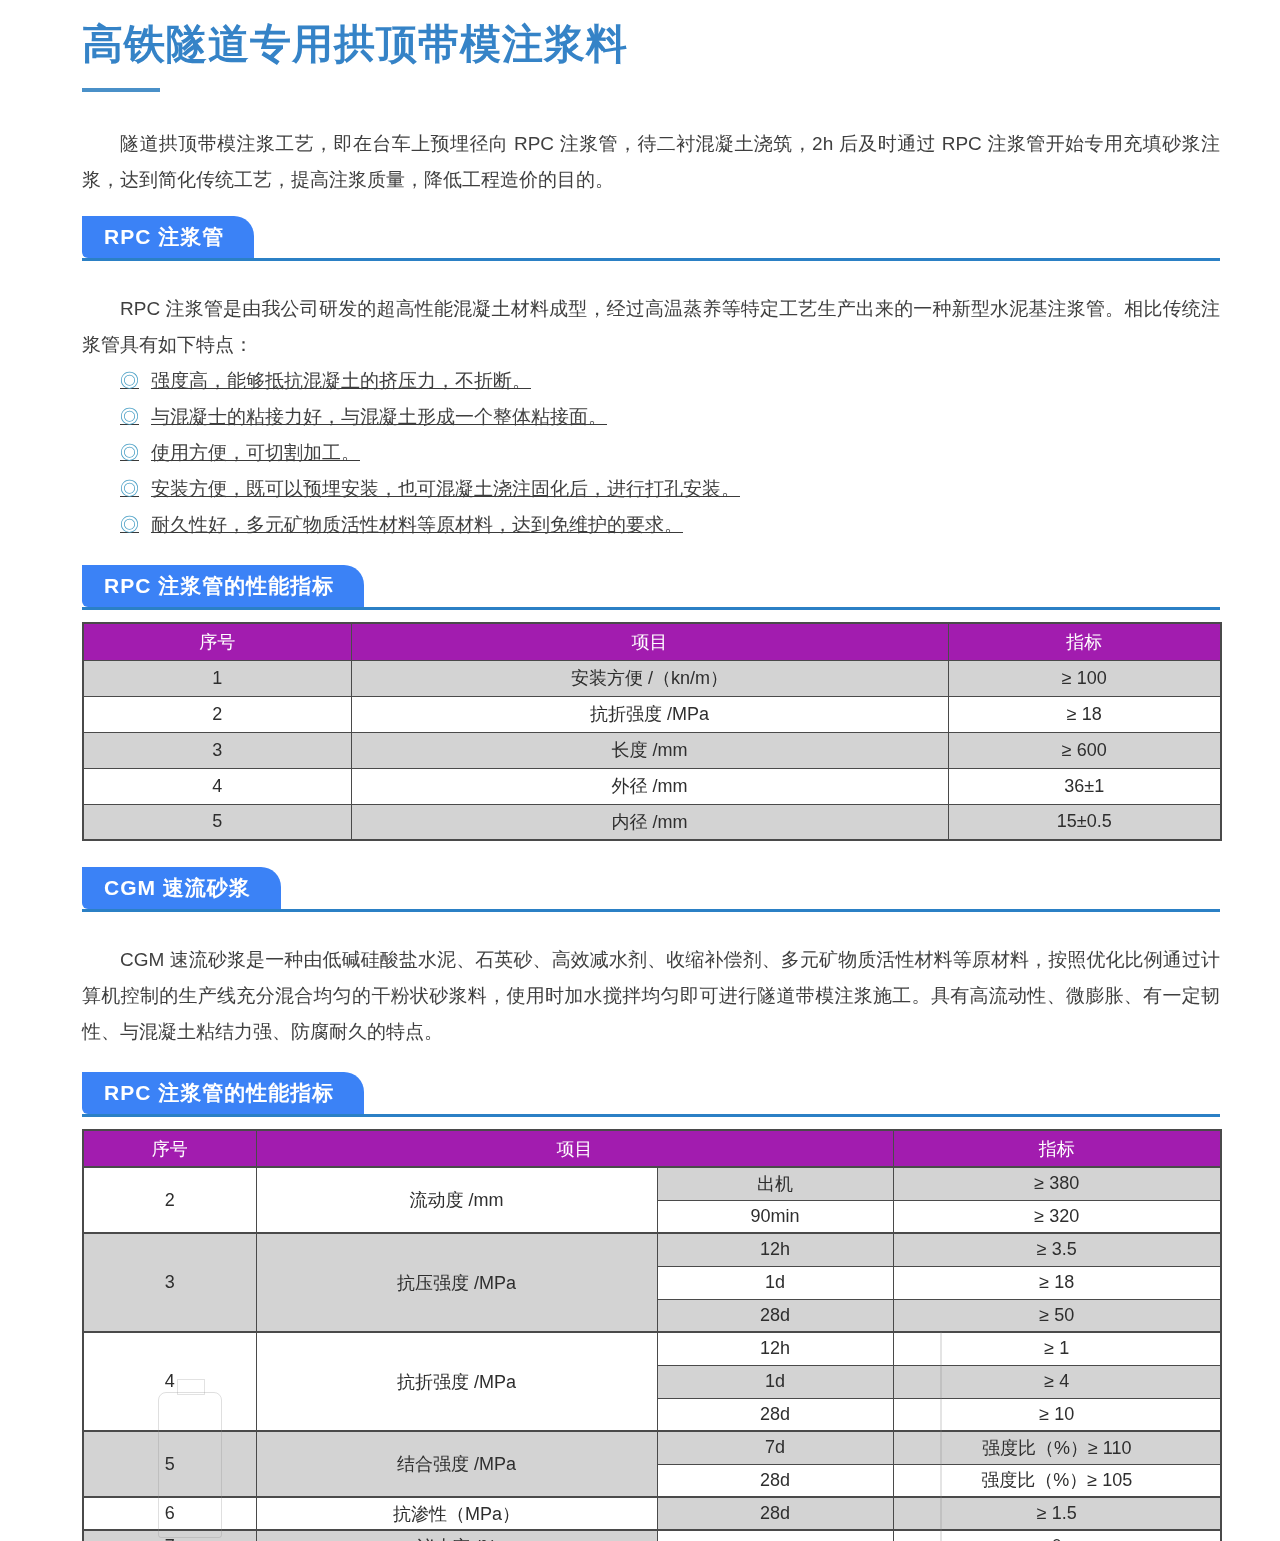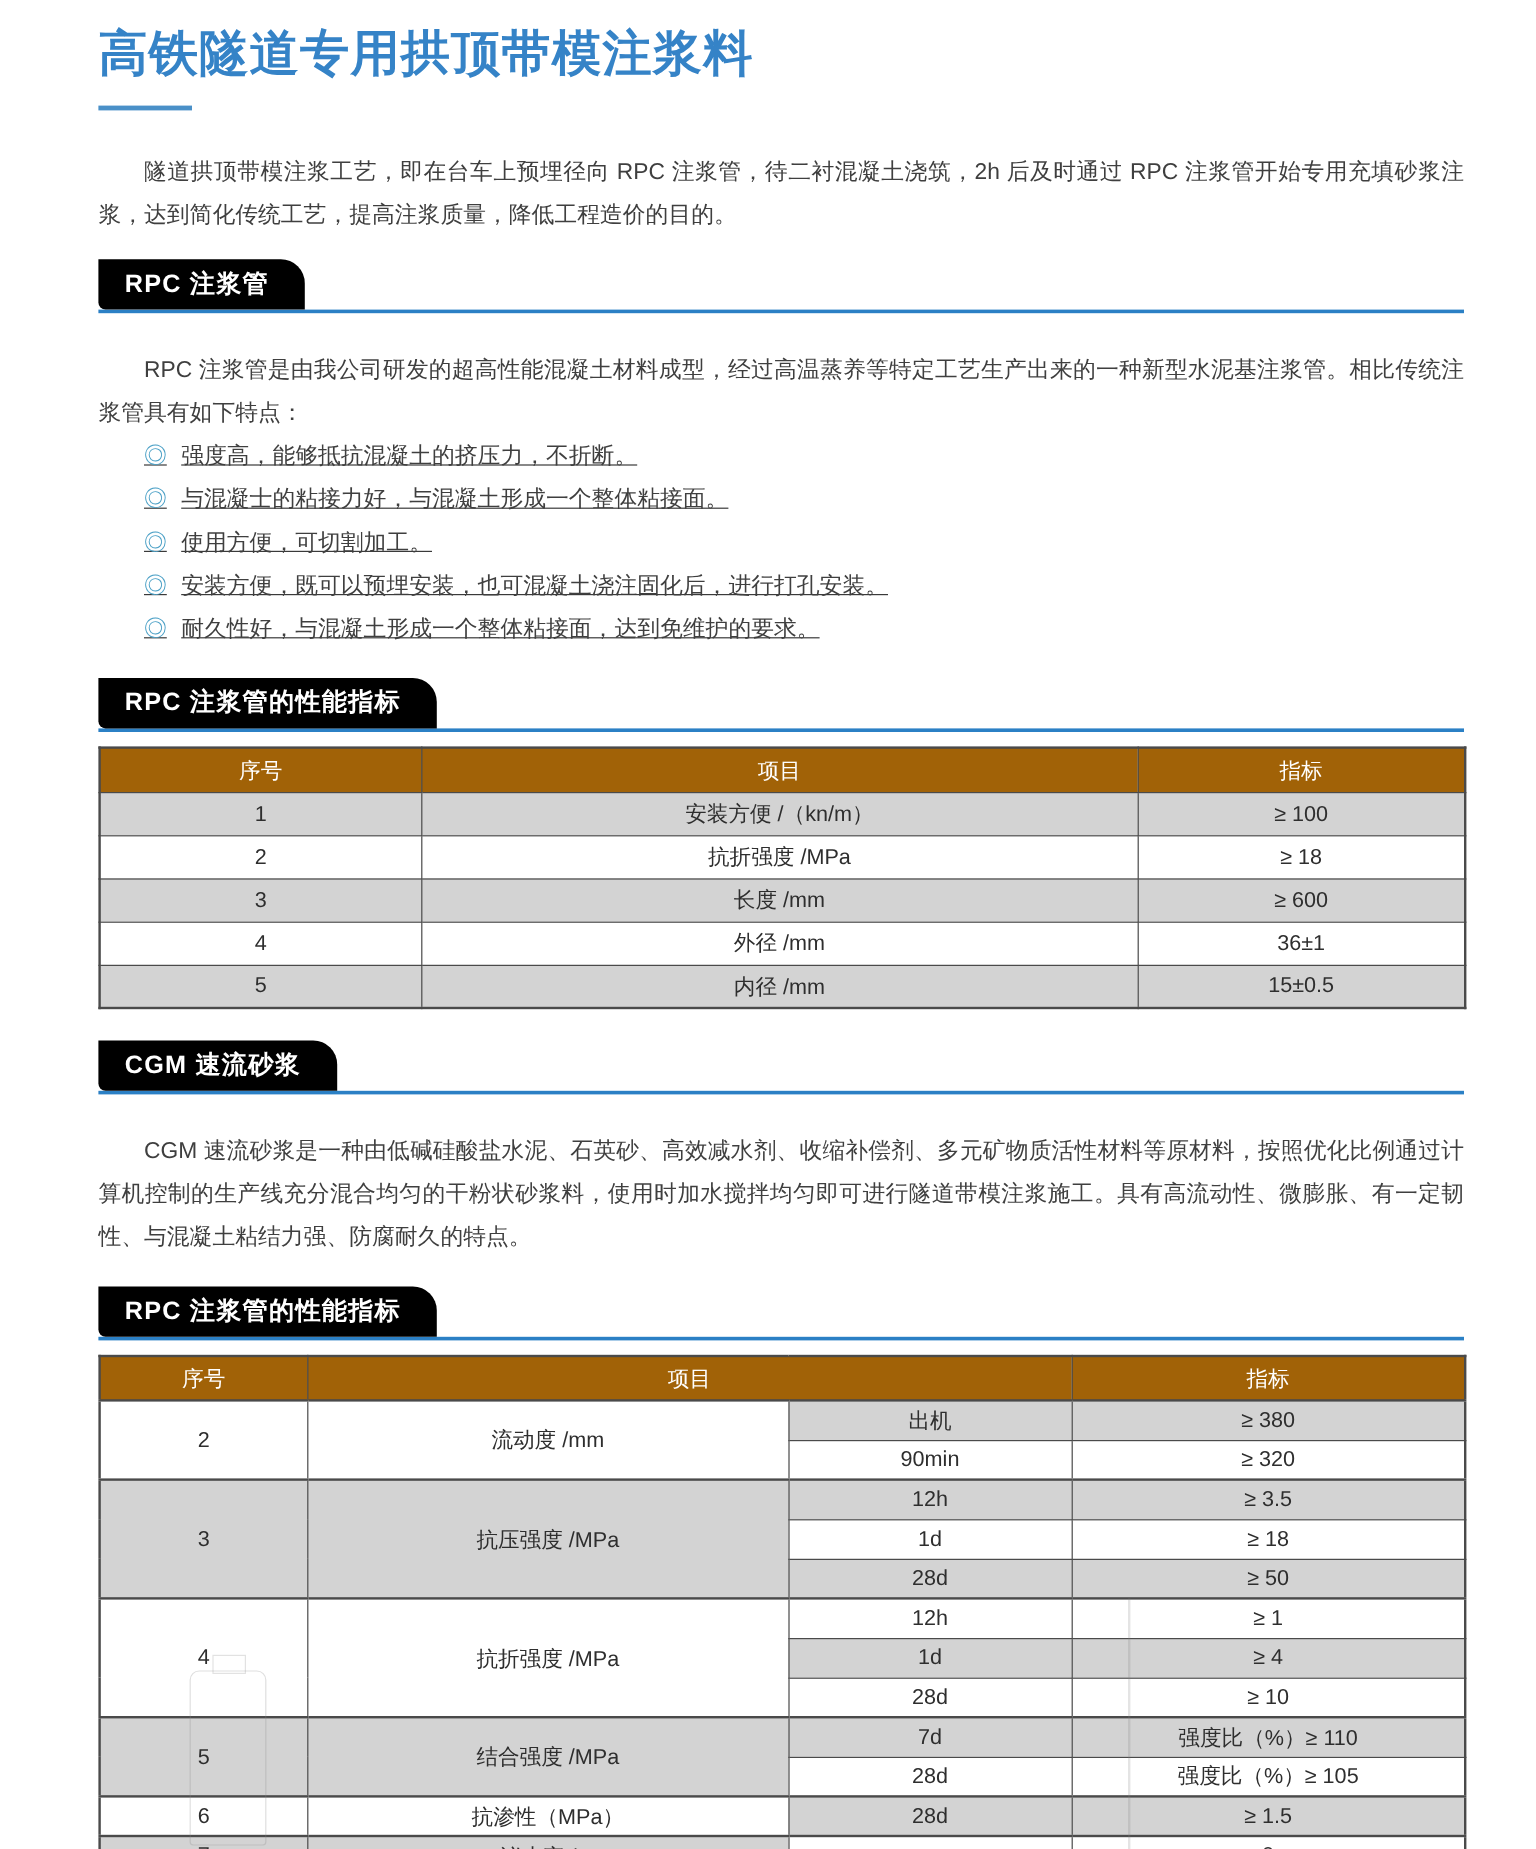--- a/index.html
+++ b/index.html
@@ -15,35 +15,35 @@
   .doc-title { font-size:41px; font-weight:bold; color:#3583c7; line-height:36px; letter-spacing:1px; }
   .title-rule { width:78px; height:4px; background:#4a90c8; margin-top:26px; }
 
   
   .para { font-size:19px; line-height:36px; color:#3f3f3f; text-indent:2em; margin-top:34px; text-align:justify; }
   .para.tight { margin-top:30px; }
 
   
   .section-head { border-bottom:3px solid #2b80c5; margin-top:18px; font-size:0; }
   .badge {
-    display:inline-block; background:#000000; color:#ffffff;
+    display:inline-block; background:#3b82f6; color:#ffffff;
     font-size:21px; font-weight:bold; line-height:42px;
     padding:0 30px 0 22px; border-radius:0 20px 0 6px;
     vertical-align:bottom; letter-spacing:1px;
   }
 
   
   .feature-list { list-style:none; margin-top:0; padding-left:38px;text-decoration:underline; }
   .feature-list li { font-size:19px; line-height:36px; color:#3f3f3f; }
   .bullet-marker { color:#4ba0c6; margin-right:12px; font-size:19px; }
 
   
   table { border-collapse:collapse; width:1138px; table-layout:fixed; border:2px solid #4a4a4a; margin-top:12px; }
   th, td { border:1px solid #4a4a4a; text-align:center; vertical-align:middle; font-size:18px; color:#2e2e2e; padding:0 4px; font-weight:normal; }
-  thead th { background:#a16207; color:#ffffff; height:37px; }
+  thead th { background:#a21caf; color:#ffffff; height:37px; }
   .t1 td { height:36px; }
   .t2 td { height:33px; }
   .gray { background:#d3d3d3; }
   .t2 tr.gstart td { border-top:2px solid #4a4a4a; }
 
   
   .artifact { position:absolute; pointer-events:none; }
   .artifact-bottle { left:158px; top:1392px; width:64px; height:146px; border:1px solid rgba(140,140,140,0.28); border-radius:8px 8px 3px 3px; }
   .artifact-bottle::before { content:""; position:absolute; left:18px; top:-14px; width:26px; height:14px; border:1px solid rgba(140,140,140,0.25); }
   .artifact-line { left:940px; top:1332px; width:2px; height:209px; background:rgba(130,130,130,0.22); }
@@ -61,21 +61,21 @@
   <div class="section-head">
     <span class="badge">RPC 注浆管</span>
   </div>
   <p class="para tight">RPC 注浆管是由我公司研发的超高性能混凝土材料成型，经过高温蒸养等特定工艺生产出来的一种新型水泥基注浆管。相比传统注浆管具有如下特点：</p>
 
   <ul class="feature-list">
     <li><span class="bullet-marker">◎</span><span>强度高，能够抵抗混凝土的挤压力，不折断。</span></li>
     <li><span class="bullet-marker">◎</span><span>与混凝士的粘接力好，与混凝土形成一个整体粘接面。</span></li>
     <li><span class="bullet-marker">◎</span><span>使用方便，可切割加工。</span></li>
     <li><span class="bullet-marker">◎</span><span>安装方便，既可以预埋安装，也可混凝土浇注固化后，进行打孔安装。</span></li>
-    <li><span class="bullet-marker">◎</span><span>耐久性好，与混凝土形成一个整体粘接面，达到免维护的要求。</span></li>
+    <li><span class="bullet-marker">◎</span><span>耐久性好，多元矿物质活性材料等原材料，达到免维护的要求。</span></li>
   </ul>
 
   <div class="section-head" style="margin-top:22px;">
     <span class="badge">RPC 注浆管的性能指标</span>
   </div>
 
   <table class="t1">
     <colgroup>
         <col style="width:268px">
         <col style="width:597px">

